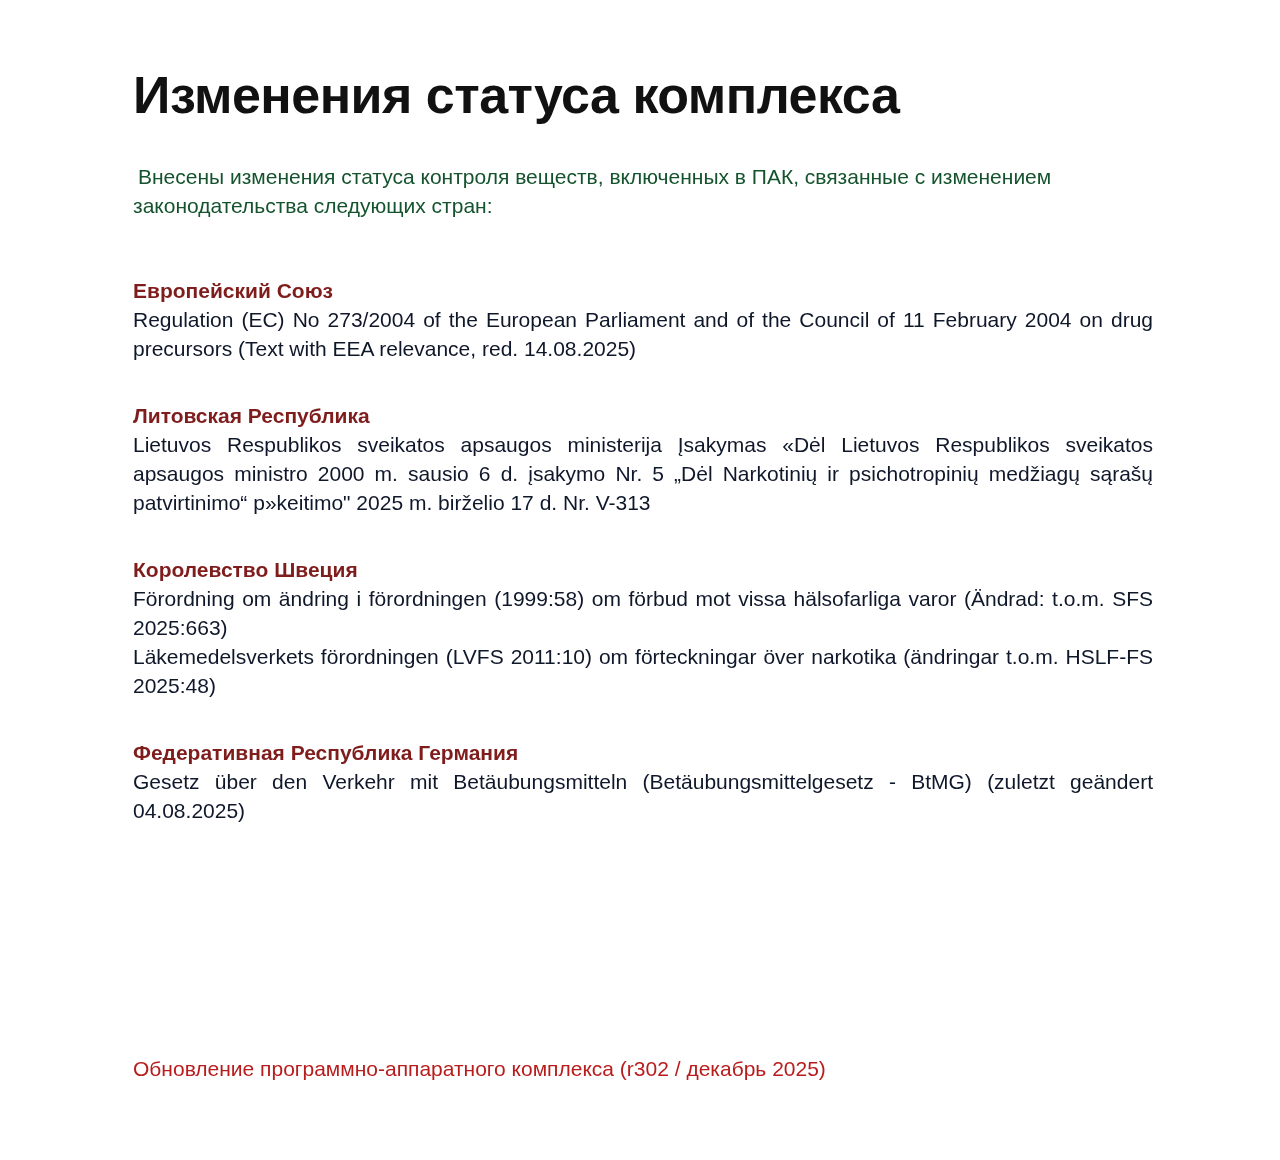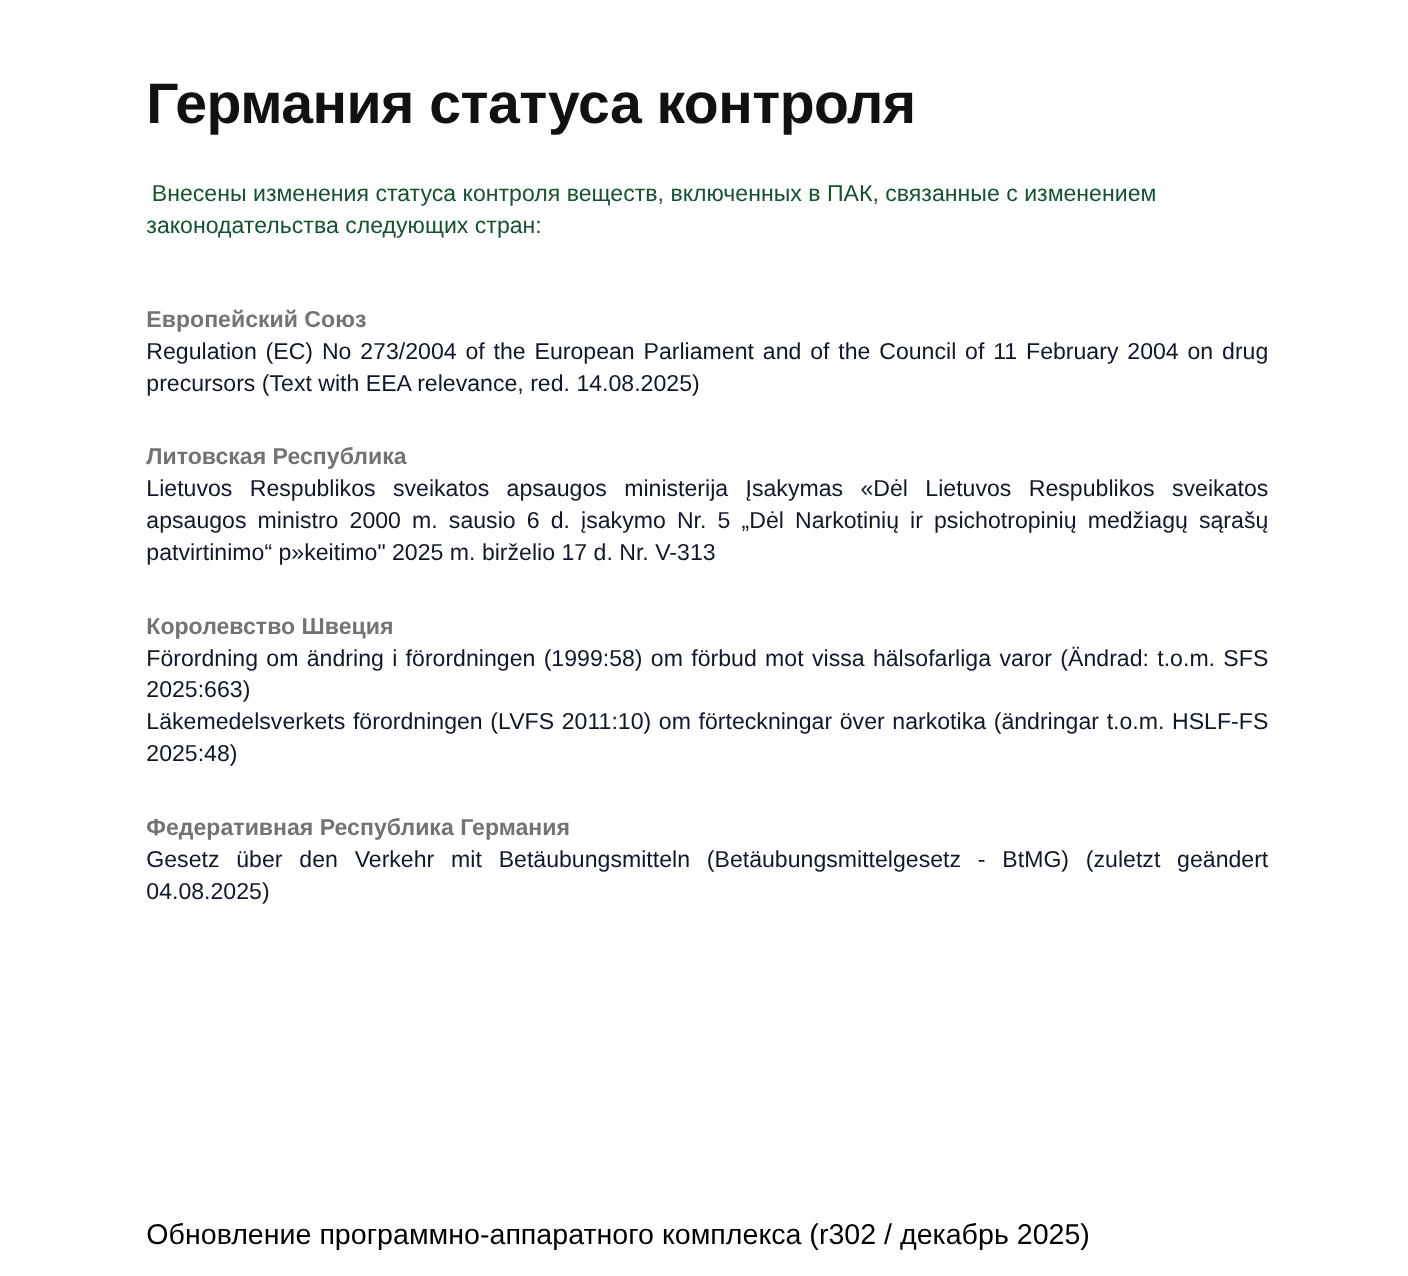--- a/index.html
+++ b/index.html
@@ -39,44 +39,44 @@
     color: #14532d;
   }
   section.law-section {
     margin: 0 0 38px 0;
   }
   section.law-section h2 {
     margin: 0;
     font-size: 21px;
     line-height: 29px;
     font-weight: 700;
-    color: #737373;
+    color: #7f1d1d;
   }
   section.law-section p {
     margin: 0;
     font-size: 21px;
     line-height: 29px;
     text-align: justify;
     color: #0f172a;
   }
   .footer-note {
     position: absolute;
     left: 133px;
-    top: 1108px;
-    font-size: 26px;
+    top: 1054px;
+    font-size: 21px;
     line-height: 29px;
-    color: #000000;
+    color: #b91c1c;
   }
 </style>
 </head>
 <body>
 
 <div class="page">
 
-  <h1 class="doc-title">Германия статуса контроля</h1>
+  <h1 class="doc-title">Изменения статуса комплекса</h1>
 
   <p class="intro">Внесены изменения статуса контроля веществ, включенных в ПАК, связанные с изменением законодательства следующих стран:</p>
 
   <section class="law-section">
     <h2>Европейский Союз</h2>
     <p>Regulation (EC) No 273/2004 of the European Parliament and of the Council of 11 February 2004 on drug precursors (Text with EEA relevance, red. 14.08.2025)</p>
   </section>
 
   <section class="law-section">
     <h2>Литовская Республика</h2>

